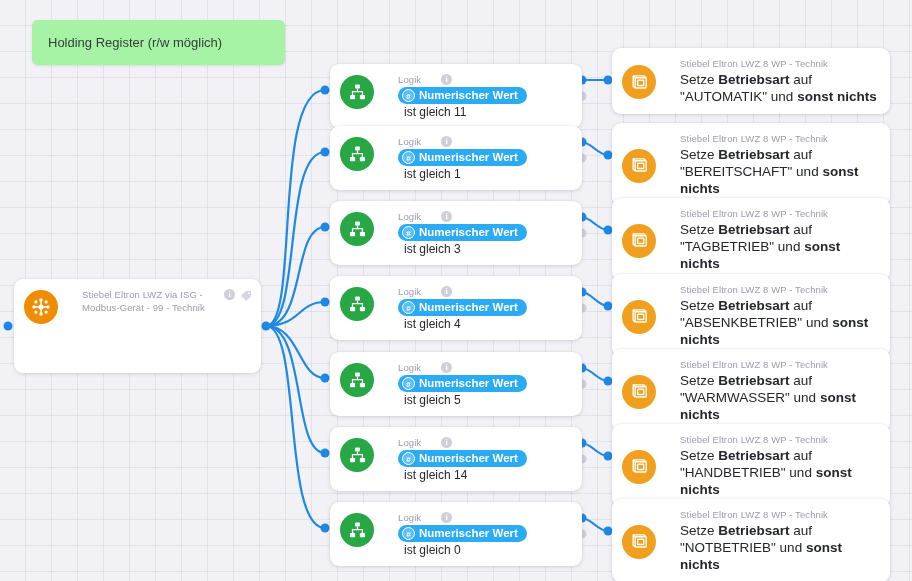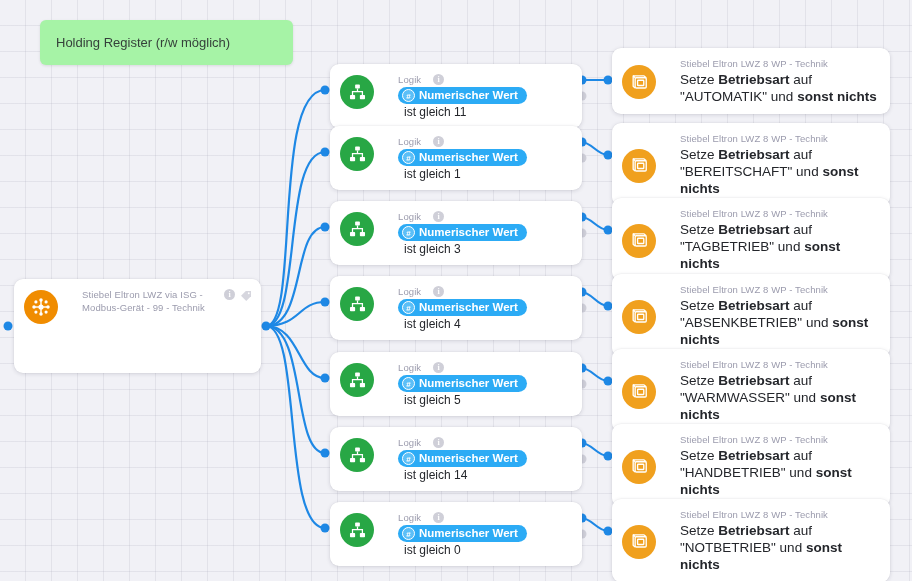--- a/index.html
+++ b/index.html
@@ -64,21 +64,21 @@
   }
   .node-sub {
     font-size: 9.5px;
     color: #9b9bad;
     line-height: 13px;
     letter-spacing: 0.1px;
     display: flex;
     align-items: center;
     flex-wrap: wrap;
   }
-  .node-sub .sub-text { margin-right: 12px; }
+  .node-sub .sub-text { margin-right: 20px; }
   .node-title {
     font-size: 13.5px;
     color: #24262b;
     line-height: 17px;
     margin-top: 1px;
   }
   .node-title b { font-weight: bold; }
   .pill {
     display: inline-block;
     background: #2cabf5;
@@ -188,21 +188,21 @@
       <circle cx="582" cy="96" r="4.5"></circle>
       <circle cx="582" cy="158" r="4.5"></circle>
       <circle cx="582" cy="233" r="4.5"></circle>
       <circle cx="582" cy="308" r="4.5"></circle>
       <circle cx="582" cy="384" r="4.5"></circle>
       <circle cx="582" cy="459" r="4.5"></circle>
       <circle cx="582" cy="534" r="4.5"></circle>
     </g>
   </svg>
 
-  <div class="note-box" style="left:40px; top:20px; width:253px; height:45px;">
+  <div class="note-box" style="left:32px; top:20px; width:253px; height:45px;">
     <span class="note-text">Holding Register (r/w möglich)</span>
   </div>
 
   <div class="node" style="left:14px; top:279px; width:247px; min-height:94px;">
     <div class="node-icon icon-orange-dark">
       <svg width="20" height="20" viewBox="0 0 24 24" fill="none" stroke="#ffffff" stroke-width="1.7">
         <circle cx="12" cy="12" r="3.1" fill="#ffffff" stroke="none"></circle>
         <circle cx="12" cy="3.6" r="2.1" fill="#ffffff" stroke="none"></circle>
         <circle cx="12" cy="20.4" r="2.1" fill="#ffffff" stroke="none"></circle>
         <circle cx="3.6" cy="12" r="2.1" fill="#ffffff" stroke="none"></circle>

